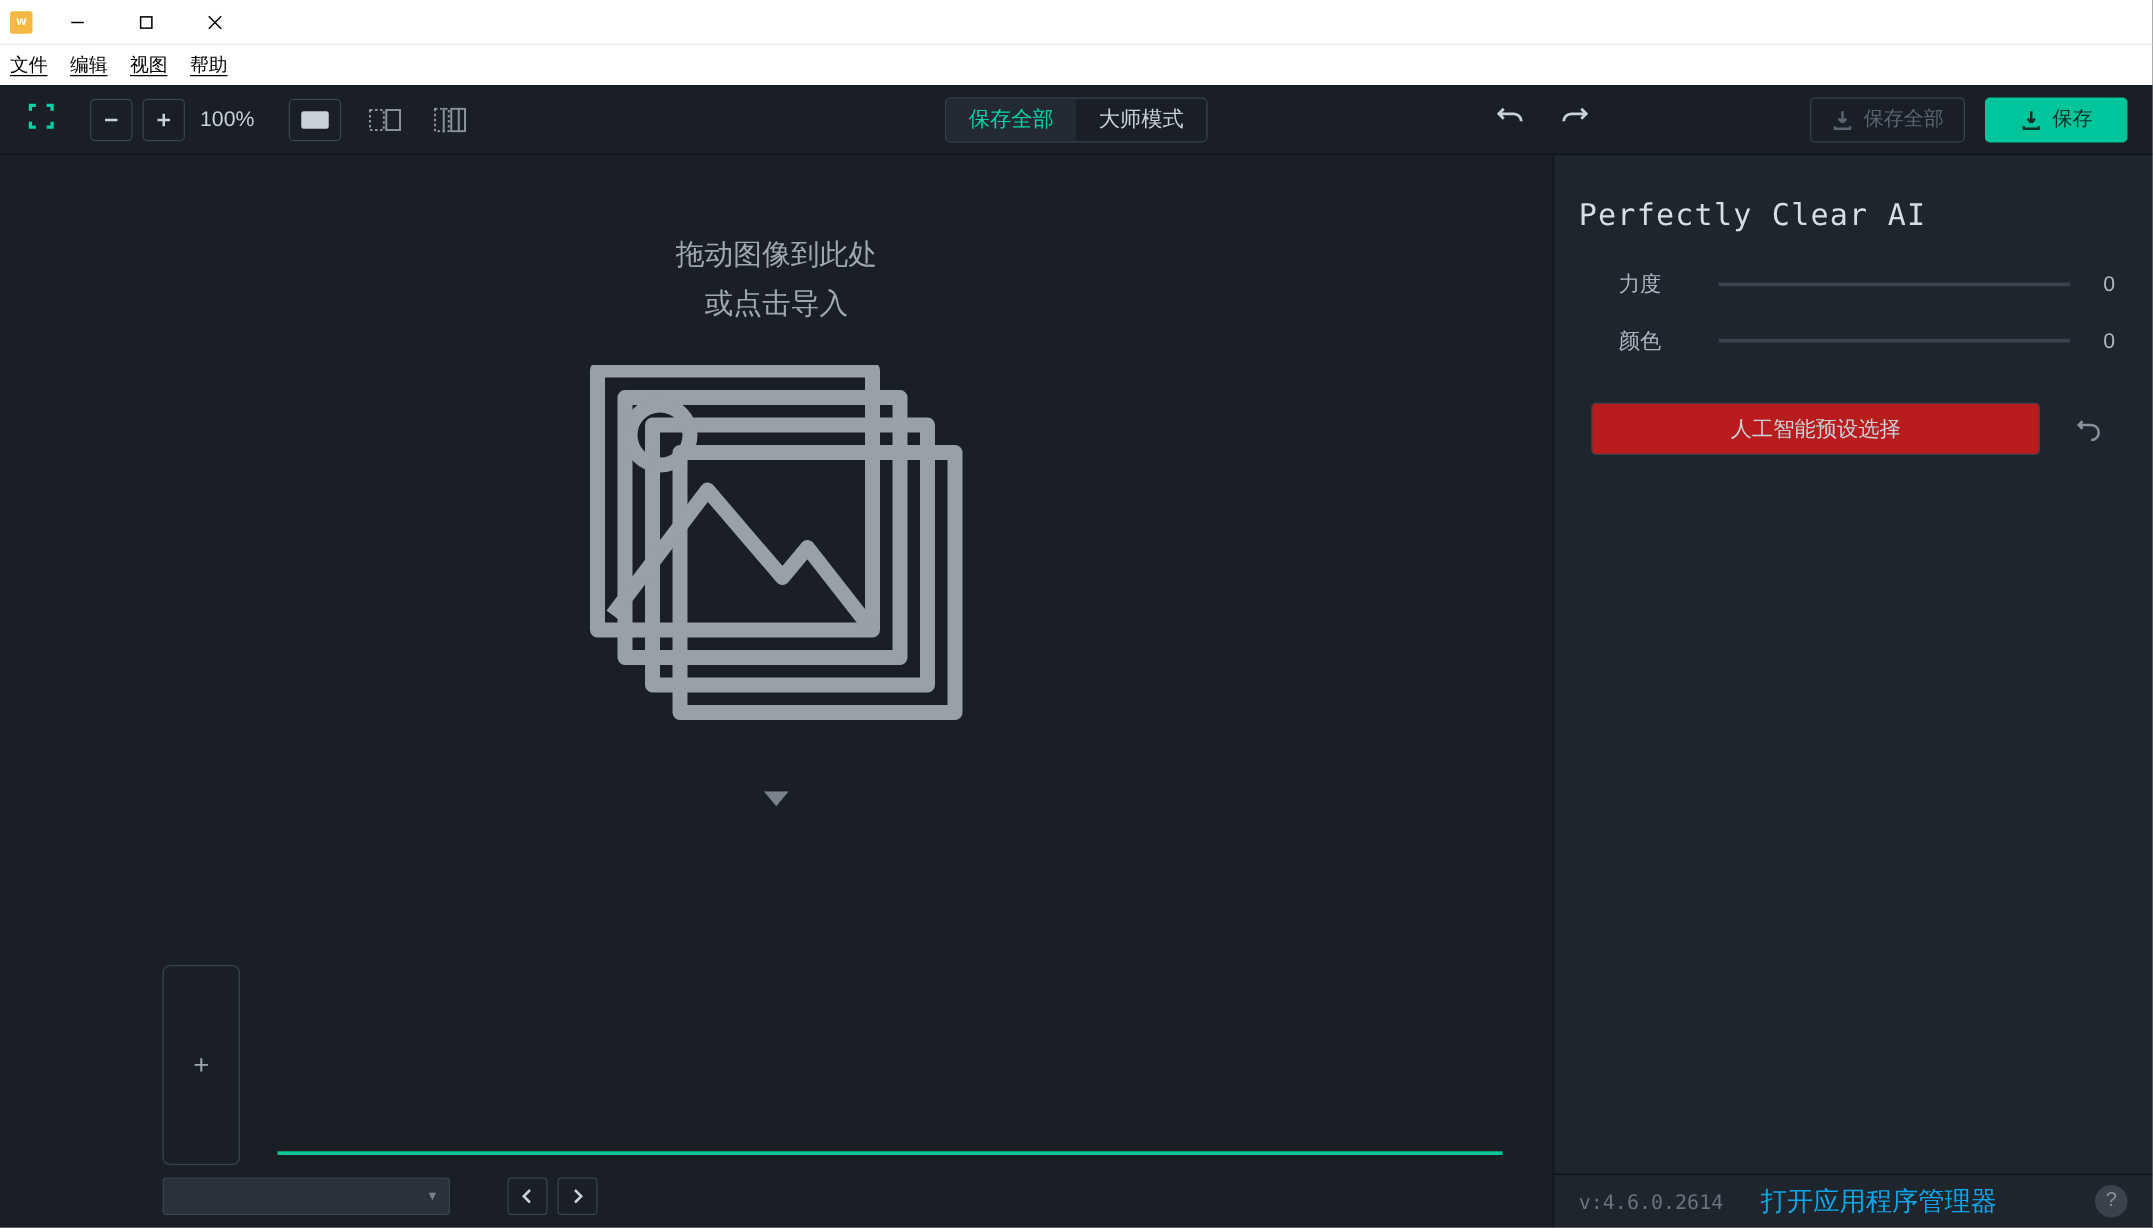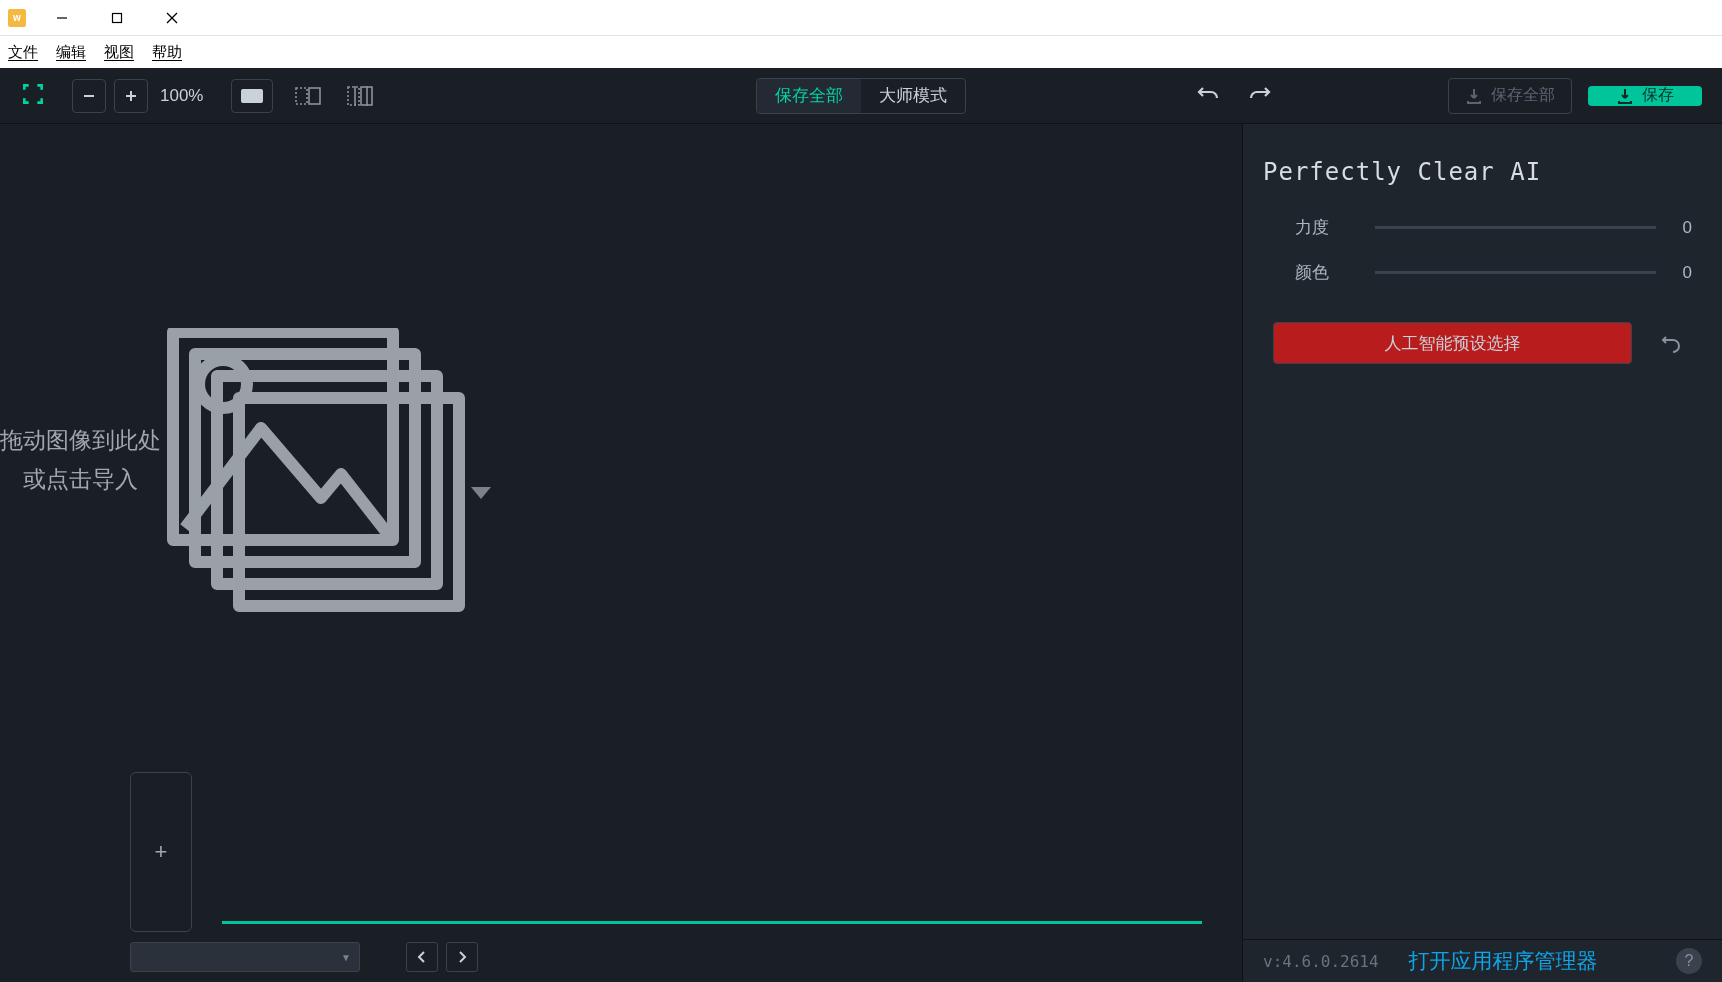--- a/index.html
+++ b/index.html
@@ -28,30 +28,30 @@
 .toolbar .bracket-icon { color: #00d4a6; margin-right: 26px; }
 .zoom-label { color: #c9d1d9; font-size: 17px; margin-left: 12px; margin-right: 28px; }
 .toolbar .view-group { display: flex; gap: 18px; }
 .mode-toggle { display: flex; border: 1px solid #3a424d; border-radius: 4px; overflow: hidden; height: 36px; }
 .mode-toggle .mode-opt { padding: 0 18px; display: flex; align-items: center; font-size: 17px; color: #c9d1d9; cursor: pointer; }
 .mode-toggle .mode-opt.active { color: #00d4a6; background: #232a33; }
 .toolbar .center-wrap { position: absolute; left: 50%; transform: translateX(-50%); }
 .toolbar { position: relative; }
 .toolbar .right-group { display: flex; align-items: center; gap: 16px; margin-left: auto; }
 .save-all { height: 36px; padding: 0 16px; border: 1px solid #3a424d; border-radius: 4px; display: flex; align-items: center; gap: 8px; color: #5b6572; font-size: 16px; cursor: pointer; }
-.save-btn { height: 20px; padding: 0 28px; border-radius: 4px; background: #00c49a; color: #0a2e26; font-size: 16px; display: flex; align-items: center; gap: 8px; cursor: pointer; border: none; }
+.save-btn { height: 36px; padding: 0 28px; border-radius: 4px; background: #00c49a; color: #0a2e26; font-size: 16px; display: flex; align-items: center; gap: 8px; cursor: pointer; border: none; }
 .undo-redo { display: flex; gap: 28px; margin-right: 160px; }
 .undo-redo .ur { color: #c9d1d9; cursor: pointer; }
 
 
 .main { flex: 1; display: flex; min-height: 0; }
 
 
 .canvas { flex: 1; background: #1a1f26; display: flex; flex-direction: column; position: relative; min-width: 0; }
-.drop-zone { flex: 1; display: flex; flex-direction: row; align-items: center; padding-top: 60px; }
+.drop-zone { flex: 1; display: flex; flex-direction: column; align-items: center; padding-top: 60px; }
 .drop-text { color: #a0a7b0; font-size: 23px; text-align: center; line-height: 1.7; margin-bottom: 26px; }
 .drop-icon-wrap { margin-top: 4px; }
 .collapse-arrow { margin-top: 46px; color: #7a828c; }
 
 
 .bottom-strip { height: 220px; display: flex; flex-direction: column; padding: 0 0 0 130px; }
 .add-tile-row { display: flex; align-items: flex-end; gap: 30px; height: 170px; }
 .add-tile { width: 62px; height: 160px; border: 1px solid #3a424d; border-radius: 6px; display: flex; align-items: center; justify-content: center; color: #a0a7b0; font-size: 22px; cursor: pointer; }
 .progress-track { flex: 1; height: 3px; background: #00c49a; margin-right: 40px; margin-bottom: 8px; }
 .nav-row { height: 50px; display: flex; align-items: center; gap: 16px; }

